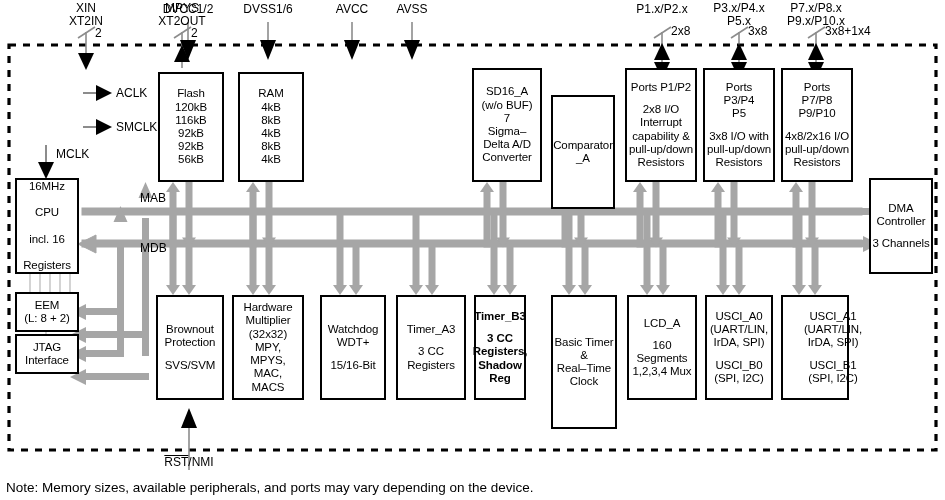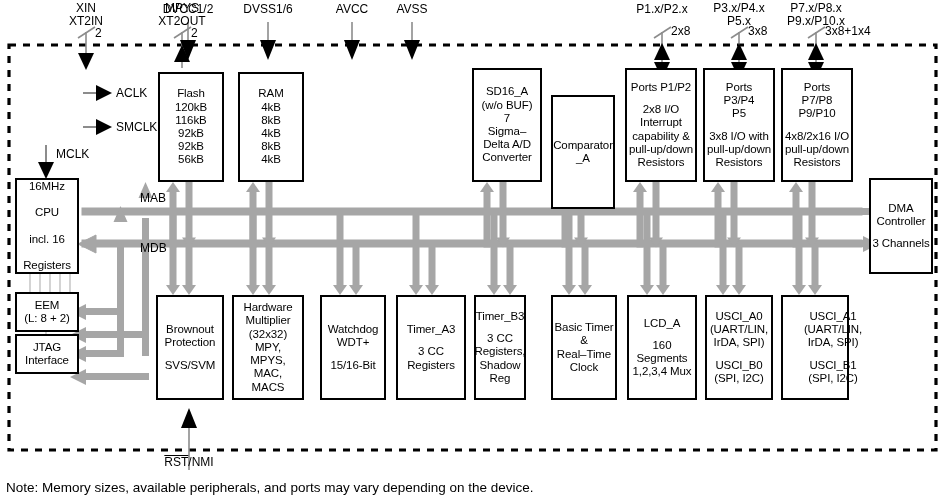--- a/index.html
+++ b/index.html
@@ -367,29 +367,29 @@
       <span class="ln">WDT+</span>
       <span class="gap"></span>
       <span class="ln">15/16-Bit</span>
     </div>
   <div class="blk" id="b-timera3" style="left:396px;top:295px;width:70px;height:105px;" title="Timer_A3">
       <span class="ln">Timer_A3</span>
       <span class="gap"></span>
       <span class="ln">3 CC</span>
       <span class="ln">Registers</span>
     </div>
-  <div class="blk" id="b-timerb3" style="left:474px;top:295px;width:52px;height:105px;" title="Timer_B3">
+  <div class="blk" id="b-timerb3" style="left:474px;top:295px;width:52px;height:105px;font-weight:bold;" title="Timer_B3">
       <span class="ln">Timer_B3</span>
       <span class="gap"></span>
       <span class="ln">3 CC</span>
       <span class="ln">Registers,</span>
       <span class="ln">Shadow</span>
       <span class="ln">Reg</span>
     </div>
-  <div class="blk" id="b-basictimer" style="left:551px;top:295px;width:66px;height:105px;" title="Basic Timer &amp; RTC">
+  <div class="blk" id="b-basictimer" style="left:551px;top:295px;width:66px;height:134px;" title="Basic Timer &amp; RTC">
       <span class="ln">Basic Timer</span>
       <span class="ln">&amp;</span>
       <span class="ln">Real–Time</span>
       <span class="ln">Clock</span>
     </div>
   <div class="blk" id="b-lcda" style="left:627px;top:295px;width:70px;height:105px;" title="LCD_A">
       <span class="ln">LCD_A</span>
       <span class="gap"></span>
       <span class="ln">160</span>
       <span class="ln">Segments</span>

